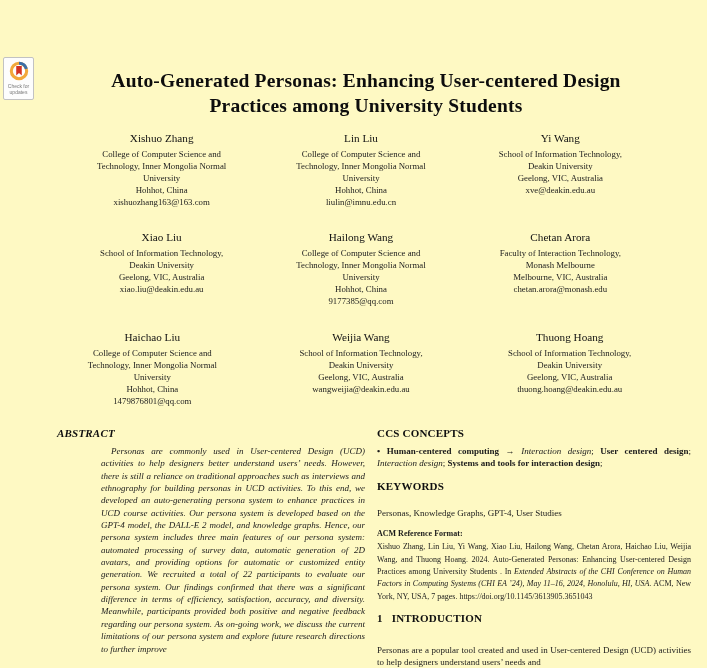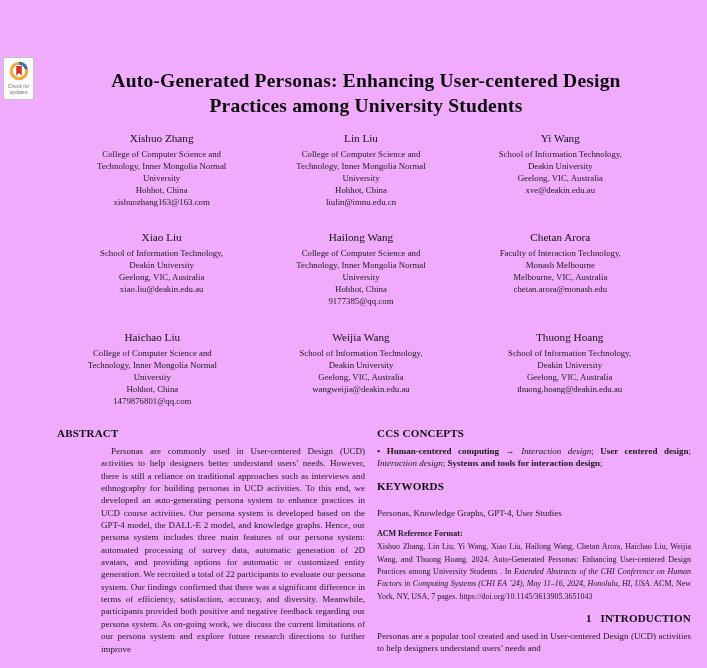--- a/index.html
+++ b/index.html
@@ -1,19 +1,19 @@
 <!DOCTYPE html>
 <html><head>
 <meta charset="utf-8">
 <style>
   * { margin:0; padding:0; box-sizing:border-box; }
   html,body { background:#ffffff; }
   .page {
     position:relative; width:707px; height:668px;
-    background:#f0abfc; overflow:hidden;
+    background:#fef9c3; overflow:hidden;
     font-family:"Liberation Serif", serif; color:#1a1a1a;
   }
 
   
   .badge {
     position:absolute; left:3px; top:57px; width:31px; height:43px;
     background:#fdfdfd; border:1px solid #c2c2c2; border-radius:2px;
     display:flex; flex-direction:column; align-items:center; padding-top:3px;
     cursor:pointer;
   }
@@ -31,33 +31,33 @@
 
   
   .authors-row { position:absolute; left:62px; width:598px; display:flex; }
   .row-1 { top:131px; } .row-2 { top:230px; } .row-3 { top:330px;gap:28px; }
   .author { flex:1 1 0; text-align:center; }
   .author-name { font-size:11.2px; line-height:14px; color:#111; margin-bottom:2.5px; }
   .author-lines div { font-size:8.8px; line-height:12.2px; color:#1c1c1c; }
 
   
   .col { position:absolute; top:427px; }
-  .col-left  { left:57px;  width:308px; }
+  .col-left  { left:57px;  width:308px;font-style:italic; }
   .col-right { left:377px; width:314px; }
   .col h2 { font-size:11px; line-height:13px; font-weight:bold; color:#0f0f0f; letter-spacing:0.2px; }
   .col p  { font-size:9px; line-height:12.35px; text-align:justify; color:#1b1b1b; }
   .abstract-text { margin-top:5px; text-indent:10px;margin-left:44px; }
   .ccs-text { margin-top:5px; line-height:12.1px; }
   .h-keywords { margin-top:10px; }
   .kw-text { margin-top:14px; text-align:left !important; font-size:8.8px; }
   .ref-head { margin-top:9px; font-size:8px !important; line-height:10px; text-align:left !important; font-weight:bold; color:#111; }
   .ref-text { margin-top:1px; font-size:8px !important; line-height:9.9px; }
-  .h-intro { margin-top:9px;text-align:right; }
+  .h-intro { margin-top:9px; }
   .h-intro .sec-num { margin-right:9px; }
-  .intro-text { margin-top:5px; }
+  .intro-text { margin-top:19px; }
 </style>
 </head>
 <body>
 
 <div class="page">
 
   <div class="badge">
     <svg width="20" height="20" viewBox="0 0 26 26">
       <circle cx="13" cy="13" r="10" fill="#ffffff" stroke="#f2a93b" stroke-width="4"></circle>
       <path d="M 13 3 A 10 10 0 0 1 22.6 10.2" fill="none" stroke="#3a6ea8" stroke-width="4"></path>

